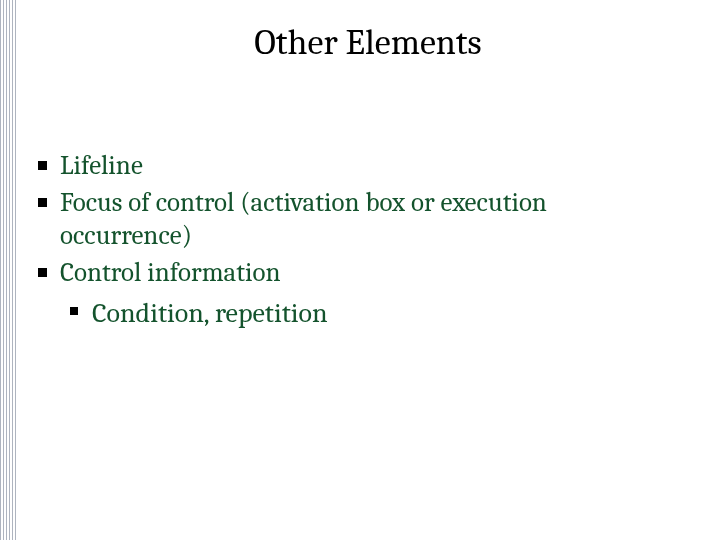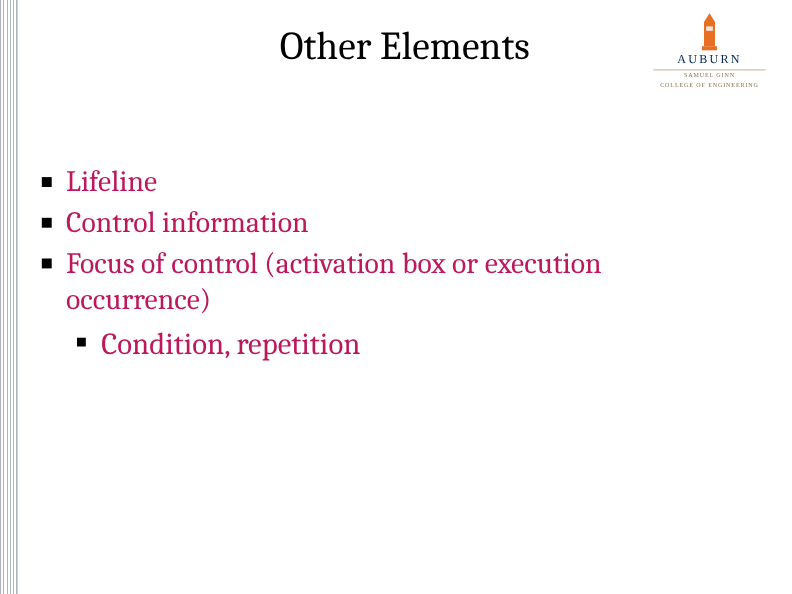--- a/index.html
+++ b/index.html
@@ -45,21 +45,21 @@
     margin-left: 16px;
   }
   .content {
     position: absolute;
     top: 150px;
     left: 38px;
     right: 40px;
     font-family: Cambria, Georgia, "Times New Roman", serif;
     font-size: 27px;
     line-height: 1.22;
-    color: #be185d;
+    color: #14532d;
   }
   .bullet-l1 {
     position: relative;
     padding-left: 22px;
     margin-bottom: 4px;
   }
   .bullet-l1::before {
     content: "";
     position: absolute;
     left: 0;
@@ -120,46 +120,33 @@
     margin: 3px 4px 2px;
   }
 </style>
 </head>
 <body>
 
 <div class="slide">
 
   <div class="left-stripe"></div>
 
-  <div class="logo">
-    <div class="logo-tower">
-      <svg width="14" height="34" viewBox="0 0 14 34">
-        <polygon points="7,0 12,8 12,30 2,30 2,8" fill="#e86e24"></polygon>
-        <rect x="0" y="30" width="14" height="4" fill="#e86e24"></rect>
-        <rect x="4" y="12" width="6" height="4" fill="#ffffff" opacity="0.85"></rect>
-      </svg>
-    </div>
-    <div class="logo-word">AUBURN</div>
-    <div class="logo-rule"></div>
-    <div class="logo-sub">SAMUEL GINN</div>
-    <div class="logo-sub">COLLEGE OF ENGINEERING</div>
-  </div>
 
   <div class="title">
     <span>Other Elements</span><br>
   </div>
 
   <div class="content">
     <div class="bullet-l1">
       <span>Lifeline</span>
     </div>
     <div class="bullet-l1">
-      <span>Control information</span>
+      <span>Focus of control (activation box or execution occurrence)</span>
     </div>
     <div class="bullet-l1">
-      <span>Focus of control (activation box or execution occurrence)</span>
+      <span>Control information</span>
     </div>
     <div class="bullet-l2">
       <span>Condition, repetition</span>
     </div>
   </div>
 
 </div>
 
 </body></html>

